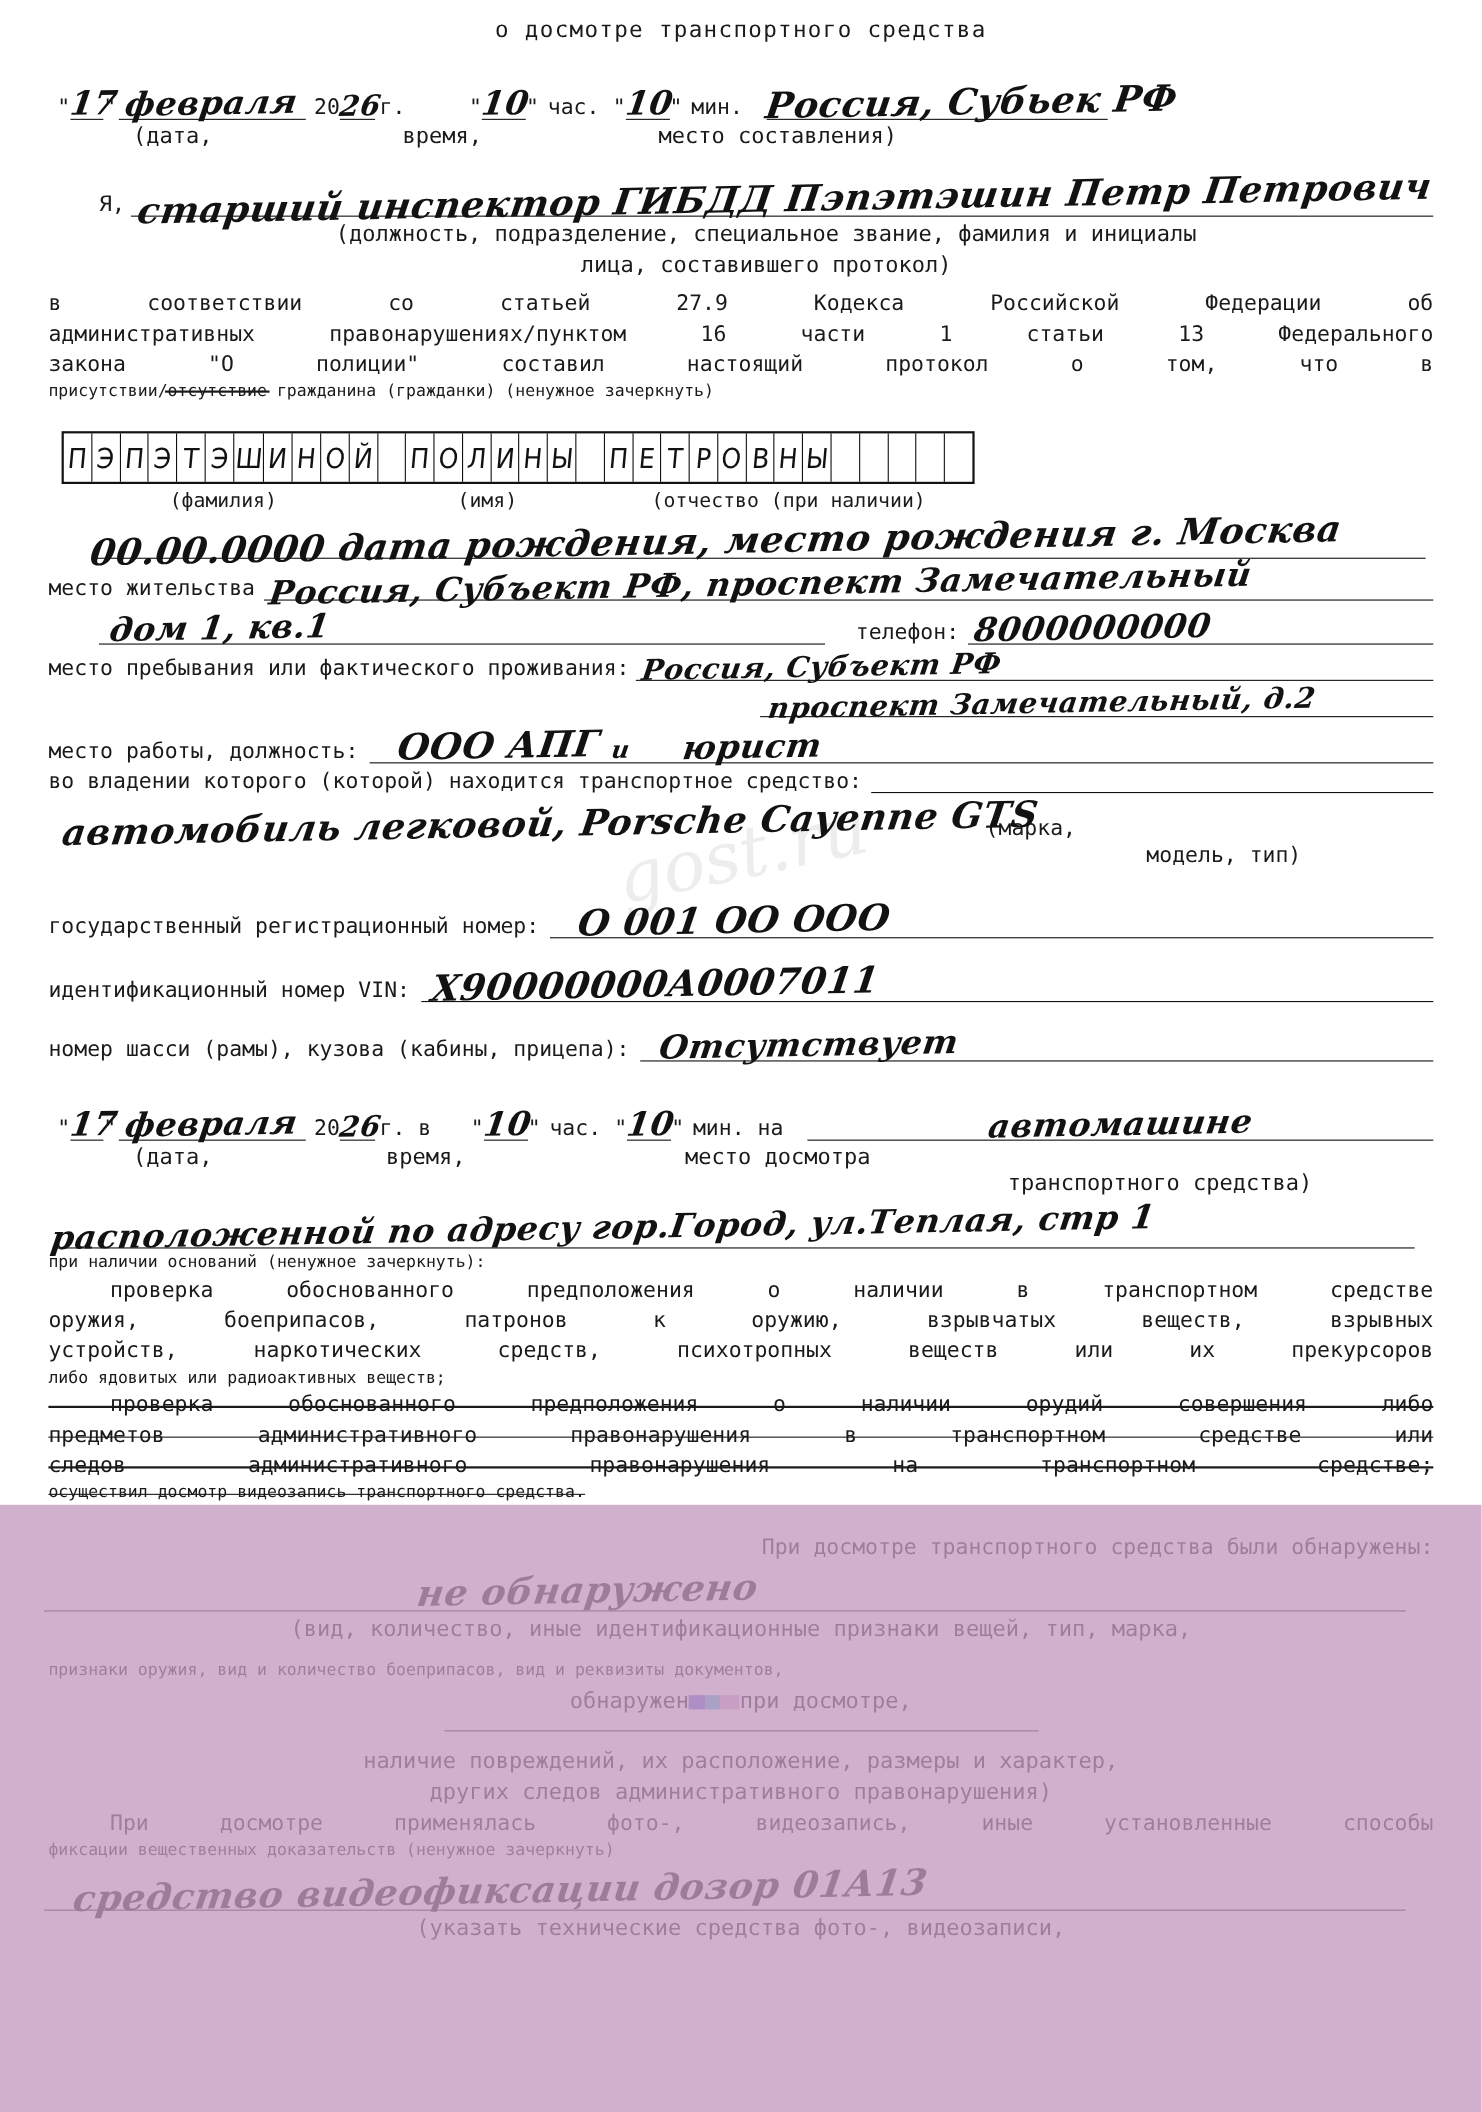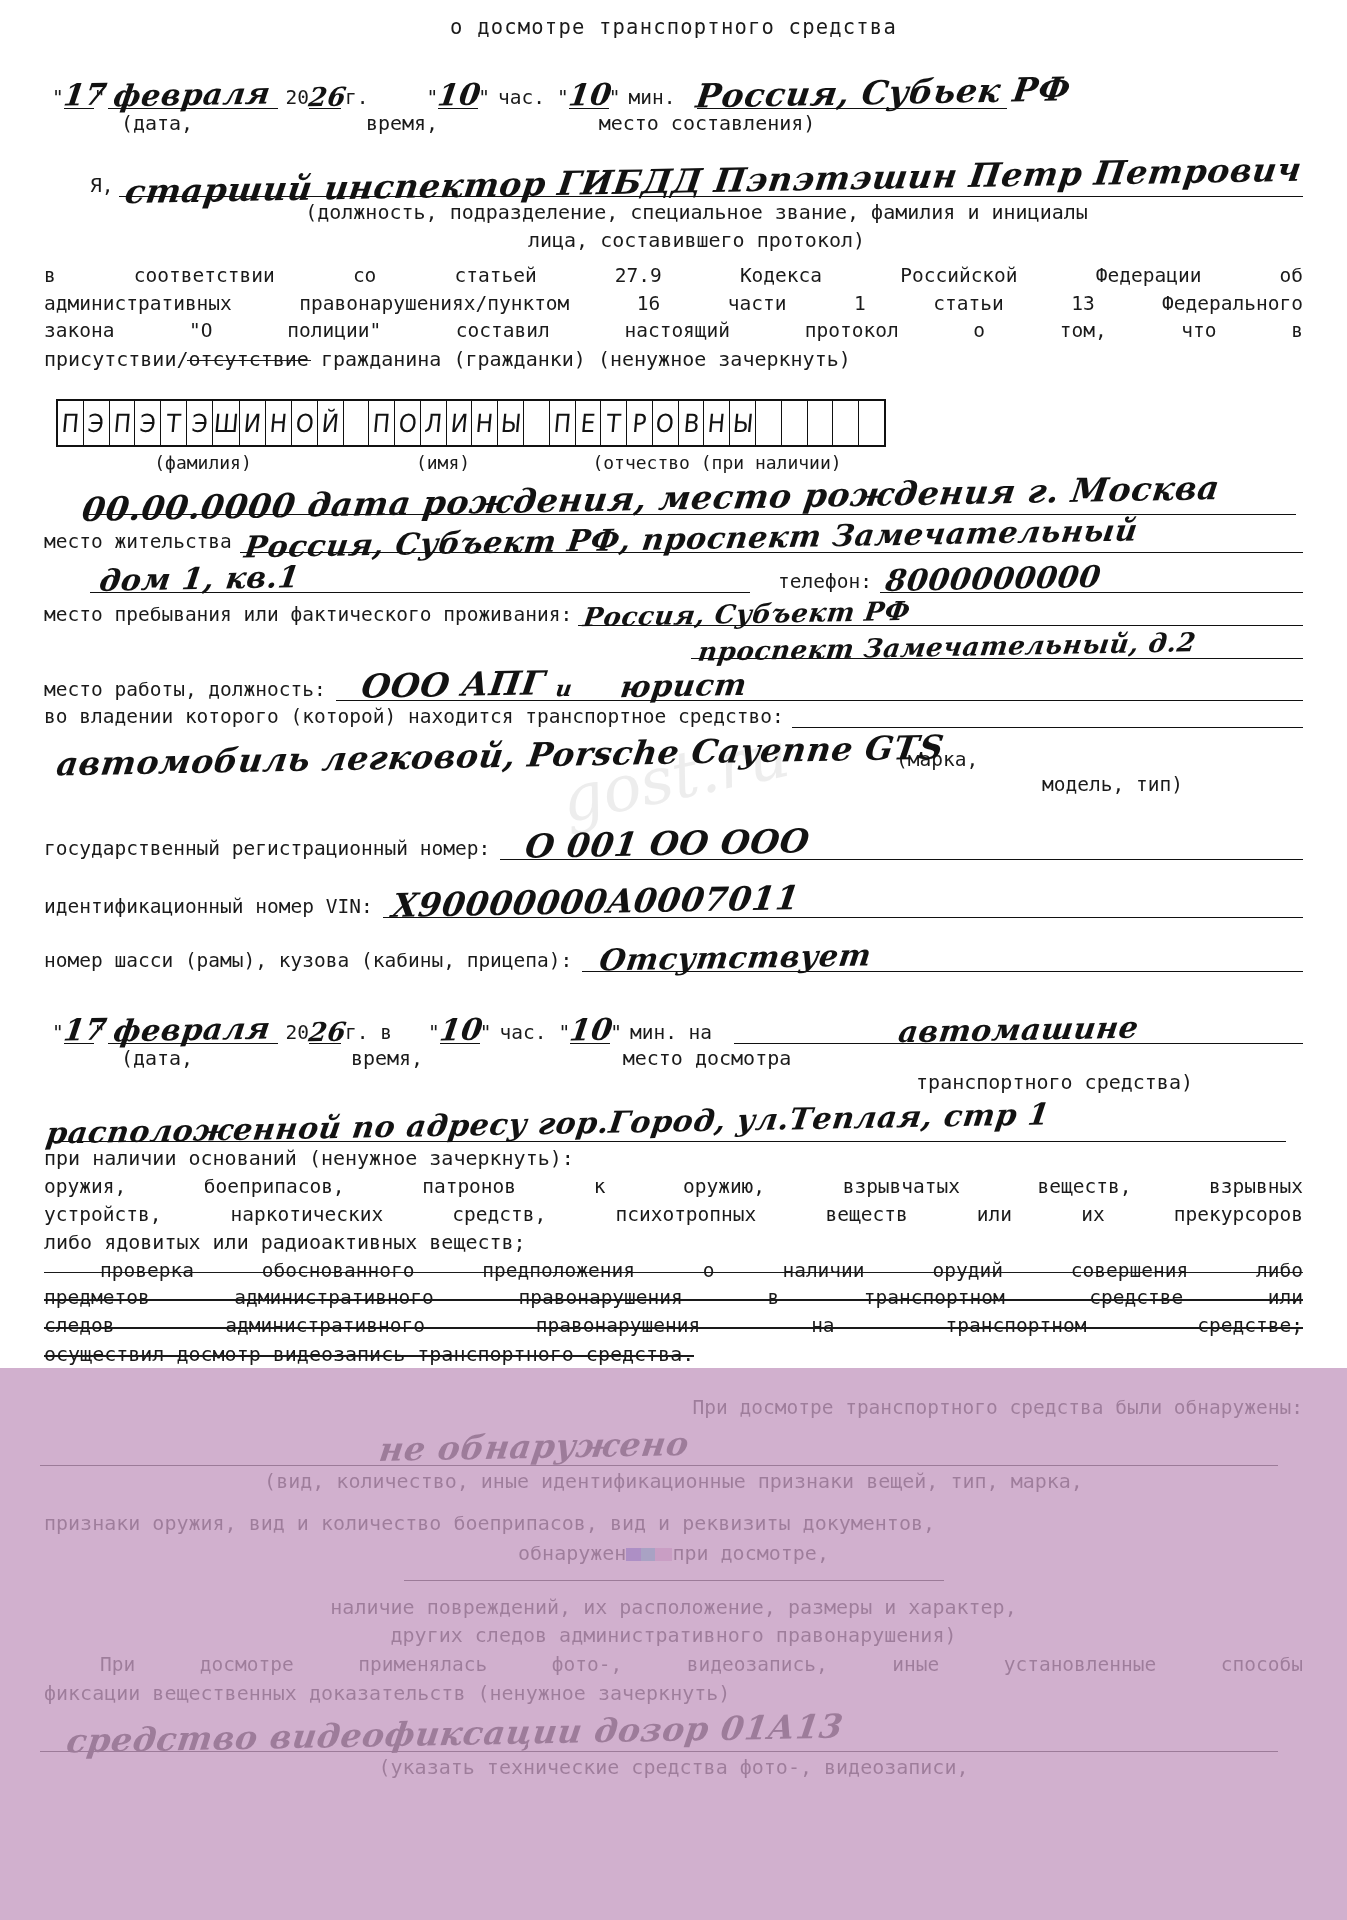--- a/index.html
+++ b/index.html
@@ -70,21 +70,21 @@
   }
   .just {
     text-align: justify;
     text-align-last: justify;
     font-family: "DejaVu Sans Mono", "Liberation Mono", monospace;
     font-size: 19.5px;
     line-height: 1.42;
   }
   .plain {
     font-family: "DejaVu Sans Mono", "Liberation Mono", monospace;
-    font-size: 20px;
+    font-size: 15px;
     line-height: 1.42;
   }
   .strike { position: relative; }
   .strike::after {
     content: "";
     position: absolute;
     left: -2px; right: -2px;
     top: 52%;
     height: 1.7px;
     background: #1a1a1a;
@@ -469,20 +469,21 @@
         <span class="caption">транспортного средства)</span>
       </div>
       <div class="fld" style="display:block;width:1238px;height:40px;margin-top:8px;margin-left:-4px;">
         <span class="hand lg" style="position:relative;top:4px;">расположенной по адресу гор.Город, ул.Теплая, стр 1</span>
       </div>
     </div>
 
     <div style="margin-top:2px;">
       <div class="plain">при наличии оснований (ненужное зачеркнуть):</div>
 
+      <div class="just" style="text-indent:56px;">проверка обоснованного предположения о наличии в транспортном средстве</div>
       <div class="just">оружия, боеприпасов, патронов к оружию, взрывчатых веществ, взрывных</div>
       <div class="just">устройств, наркотических средств, психотропных веществ или их прекурсоров</div>
       <div class="plain">либо ядовитых или радиоактивных веществ;</div>
 
       <div class="just strike-all" style="text-indent:56px;">проверка обоснованного предположения о наличии орудий совершения либо</div>
       <div class="just strike-all">предметов административного правонарушения в транспортном средстве или</div>
       <div class="just strike-all">следов административного правонарушения на транспортном средстве;</div>
       <div class="plain strike-all" style="display:inline-block;">осуществил досмотр видеозапись транспортного средства.</div>
     </div>
 

